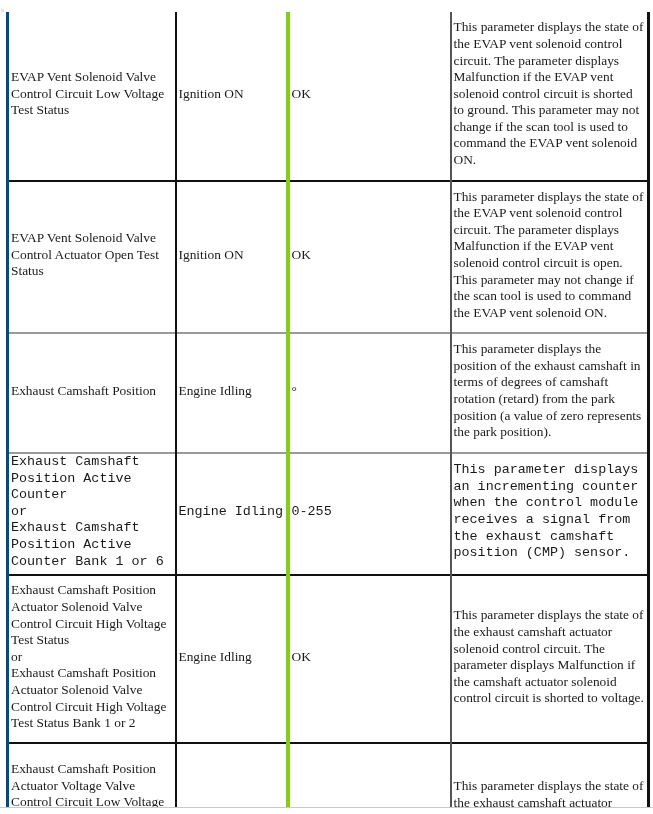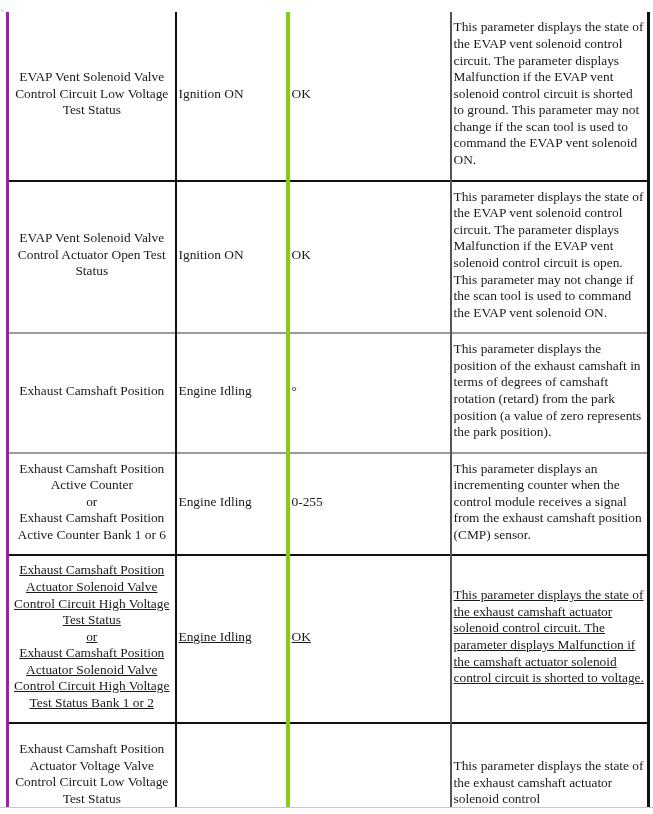--- a/index.html
+++ b/index.html
@@ -37,21 +37,21 @@
     table.params col.c4 { width: 198px; }
     table.params td {
       vertical-align: middle;
       padding: 0 2px 4px 2px;
       border-left: 2px solid #111;
       border-top: 2px solid #111;
       word-wrap: break-word;
     }
     table.params td.col3 { border-left: 4px solid #84cc16; }
     table.params td.col4 { border-left: 2px solid #555; border-right: 3px solid #111; }
-    table.params td.col1 { border-left: 3px solid #a21caf; text-align: center; }
+    table.params td.col1 { border-left: 3px solid #0c4a6e; }
     table.params tr.first td { border-top: none; }
     table.params tr.gray-top td { border-top: 2px solid #9a9a9a; }
     .name-line { display: block; }
     .bottom-rule {
       position: absolute;
       left: 0; top: 807px;
       width: 653px; height: 1px;
       background: #c8c8c8;
     }
     .cut-cover {
@@ -102,32 +102,32 @@
 
       <tr class="gray-top" style="height:120px;">
         <td class="col1">
           <span class="name-line">Exhaust Camshaft Position</span>
         </td>
         <td class="col2">Engine Idling</td>
         <td class="col3">°</td>
         <td class="col4">This parameter displays the position of the exhaust camshaft in terms of degrees of camshaft rotation (retard) from the park position (a value of zero represents the park position).</td>
       </tr>
 
-      <tr class="gray-top" style="height:102px;">
+      <tr class="gray-top" style="height:102px;font-family:Liberation Mono, monospace;">
         <td class="col1">
           <span class="name-line">Exhaust Camshaft Position Active Counter</span>
           <span class="name-line">or</span>
           <span class="name-line">Exhaust Camshaft Position Active Counter Bank 1 or 6</span>
         </td>
         <td class="col2">Engine Idling</td>
         <td class="col3">0-255</td>
         <td class="col4">This parameter displays an incrementing counter when the control module receives a signal from the exhaust camshaft position (CMP) sensor.</td>
       </tr>
 
-      <tr style="height:168px;text-decoration:underline;">
+      <tr style="height:168px;">
         <td class="col1">
           <span class="name-line">Exhaust Camshaft Position Actuator Solenoid Valve Control Circuit High Voltage Test Status</span>
           <span class="name-line">or</span>
           <span class="name-line">Exhaust Camshaft Position Actuator Solenoid Valve Control Circuit High Voltage Test Status Bank 1 or 2</span>
         </td>
         <td class="col2">Engine Idling</td>
         <td class="col3">OK</td>
         <td class="col4">This parameter displays the state of the exhaust camshaft actuator solenoid control circuit. The parameter displays Malfunction if the camshaft actuator solenoid control circuit is shorted to voltage.</td>
       </tr>
 

